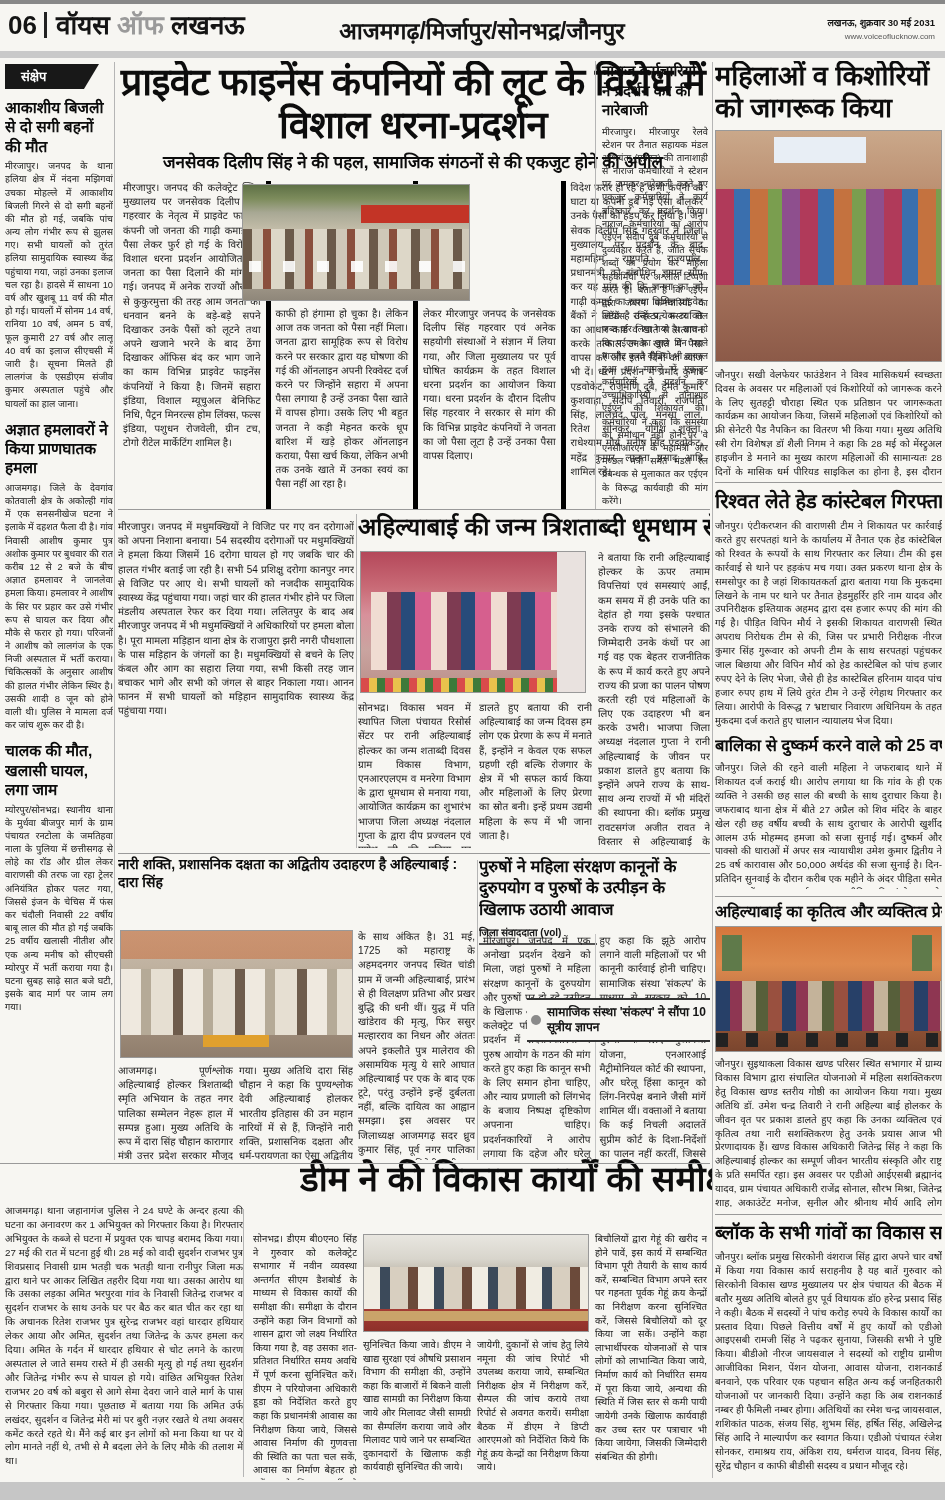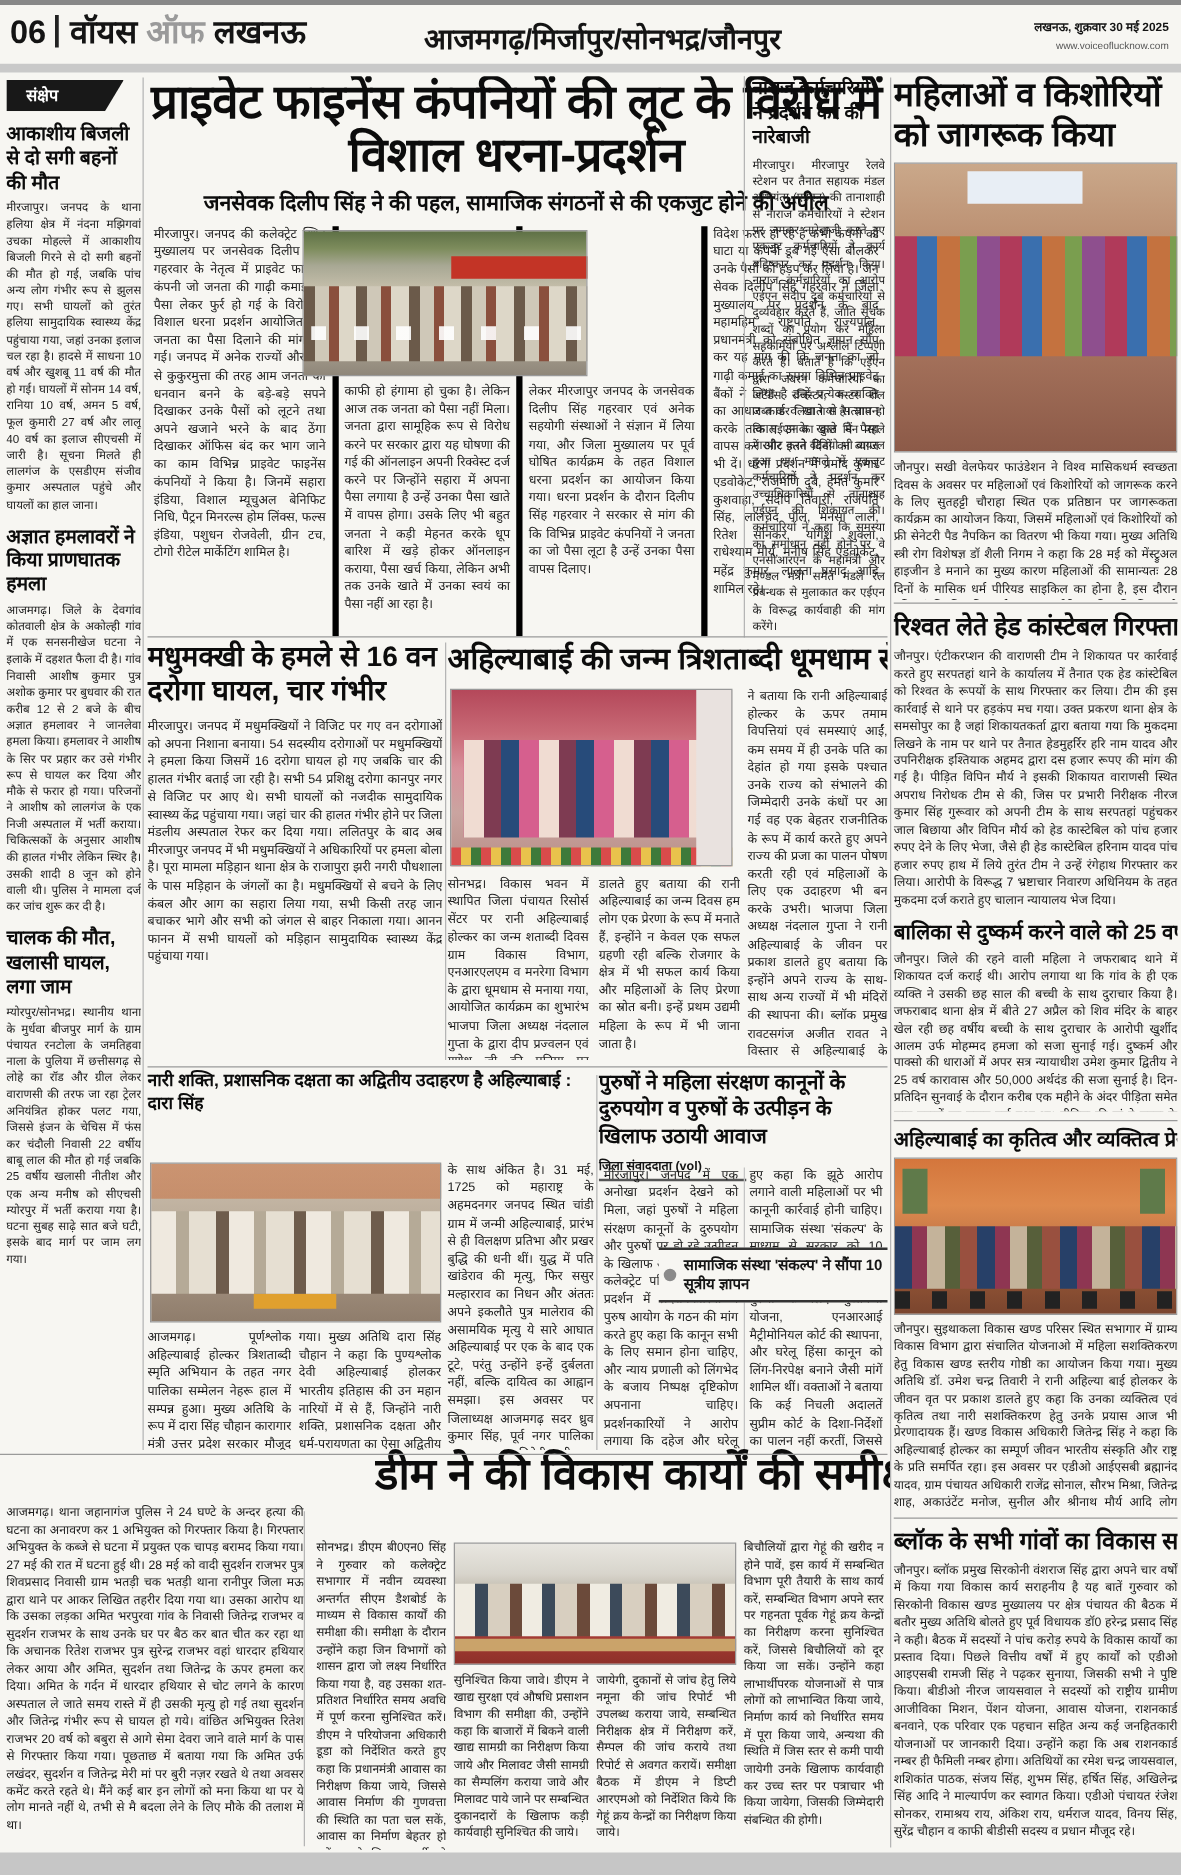--- a/index.html
+++ b/index.html
@@ -134,21 +134,21 @@
 <div id="page">
 
   <header>
     <div class="abs" id="pageno">06</div>
     <div class="abs" id="paper">
       <span>वॉयस</span>
       <span class="grey">ऑफ</span>
       <span>लखनऊ</span>
     </div>
     <div class="abs" id="region">आजमगढ़/मिर्जापुर/सोनभद्र/जौनपुर</div>
-    <div class="abs" id="dateline">लखनऊ, शुक्रवार 30 मई 2025</div>
+    <div class="abs" id="dateline">लखनऊ, शुक्रवार 30 मई 2031</div>
     <div class="abs" id="website">www.voiceoflucknow.com</div>
     <div class="abs" id="toprule"></div>
   </header>
 
   <aside class="abs" id="briefs">
     <div class="brief-tab">संक्षेप</div>
     <h3 class="h brief-h">आकाशीय बिजली से दो सगी बहनों की मौत</h3>
     <div class="bd brief-b">मीरजापुर। जनपद के थाना हलिया क्षेत्र में नंदना मझिगवां उचका मोहल्ले में आकाशीय बिजली गिरने से दो सगी बहनों की मौत हो गई, जबकि पांच अन्य लोग गंभीर रूप से झुलस गए। सभी घायलों को तुरंत हलिया सामुदायिक स्वास्थ्य केंद्र पहुंचाया गया, जहां उनका इलाज चल रहा है। हादसे में साधना 10 वर्ष और खुशबू 11 वर्ष की मौत हो गई। घायलों में सोनम 14 वर्ष, रानिया 10 वर्ष, अमन 5 वर्ष, फूल कुमारी 27 वर्ष और लालू 40 वर्ष का इलाज सीएचसी में जारी है। सूचना मिलते ही लालगंज के एसडीएम संजीव कुमार अस्पताल पहुंचे और घायलों का हाल जाना।</div>
     <h3 class="h brief-h">अज्ञात हमलावरों ने किया प्राणघातक हमला</h3>
     <div class="bd brief-b">आजमगढ़। जिले के देवगांव कोतवाली क्षेत्र के अकोल्ही गांव में एक सनसनीखेज घटना ने इलाके में दहशत फैला दी है। गांव निवासी आशीष कुमार पुत्र अशोक कुमार पर बुधवार की रात करीब 12 से 2 बजे के बीच अज्ञात हमलावर ने जानलेवा हमला किया। हमलावर ने आशीष के सिर पर प्रहार कर उसे गंभीर रूप से घायल कर दिया और मौके से फरार हो गया। परिजनों ने आशीष को लालगंज के एक निजी अस्पताल में भर्ती कराया। चिकित्सकों के अनुसार आशीष की हालत गंभीर लेकिन स्थिर है। उसकी शादी 8 जून को होने वाली थी। पुलिस ने मामला दर्ज कर जांच शुरू कर दी है।</div>
@@ -162,21 +162,20 @@
     <div id="lead-body">
       <div class="bd lead-col">मीरजापुर। जनपद की कलेक्ट्रेट स्थित मुख्यालय पर जनसेवक दिलीप सिंह गहरवार के नेतृत्व में प्राइवेट फाइनेंस कंपनी जो जनता की गाढ़ी कमाई का पैसा लेकर फुर्र हो गई के विरोध में विशाल धरना प्रदर्शन आयोजित कर जनता का पैसा दिलाने की मांग की गई। जनपद में अनेक राज्यों और क्षेत्र से कुकुरमुत्ता की तरह आम जनता को धनवान बनने के बड़े-बड़े सपने दिखाकर उनके पैसों को लूटने तथा अपने खजाने भरने के बाद ठेंगा दिखाकर ऑफिस बंद कर भाग जाने का काम विभिन्न प्राइवेट फाइनेंस कंपनियों ने किया है। जिनमें सहारा इंडिया, विशाल म्यूचुअल बेनिफिट निधि, पैट्रन मिनरल्स होम लिंक्स, फल्स इंडिया, पशुधन रोजवेली, ग्रीन टच, टोगो रीटेल मार्केटिंग शामिल है।</div>
       <div class="bd lead-col padtop">काफी हो हंगामा हो चुका है। लेकिन आज तक जनता को पैसा नहीं मिला। जनता द्वारा सामूहिक रूप से विरोध करने पर सरकार द्वारा यह घोषणा की गई की ऑनलाइन अपनी रिक्वेस्ट दर्ज करने पर जिन्होंने सहारा में अपना पैसा लगाया है उन्हें उनका पैसा खाते में वापस होगा। उसके लिए भी बहुत जनता ने कड़ी मेहनत करके धूप बारिश में खड़े होकर ऑनलाइन कराया, पैसा खर्च किया, लेकिन अभी तक उनके खाते में उनका स्वयं का पैसा नहीं आ रहा है।</div>
       <div class="bd lead-col padtop">लेकर मीरजापुर जनपद के जनसेवक दिलीप सिंह गहरवार एवं अनेक सहयोगी संस्थाओं ने संज्ञान में लिया गया, और जिला मुख्यालय पर पूर्व घोषित कार्यक्रम के तहत विशाल धरना प्रदर्शन का आयोजन किया गया। धरना प्रदर्शन के दौरान दिलीप सिंह गहरवार ने सरकार से मांग की कि विभिन्न प्राइवेट कंपनियों ने जनता का जो पैसा लूटा है उन्हें उनका पैसा वापस दिलाए।</div>
       <div class="bd lead-col">विदेश फरार हो रहे हैं कभी कंपनी को घाटा या कंपनी डूब गई ऐसा बोलकर उनके पैसों को हड़प कर लिया है। जन सेवक दिलीप सिंह गहरवार ने जिला मुख्यालय पर प्रदर्शन के बाद महामहिम राष्ट्रपति राज्यपाल, प्रधानमंत्री को संबोधित ज्ञापन सौंप कर यह मांग की कि जनता का जो गाढ़ी कमाई का रुपया विभिन्न प्राइवेट बैंकों ने लिया है उन्हें प्रत्येक व्यक्ति का आधार कार्ड व खाते से सत्यापन करके तत्काल उनके खाते में पैसा वापस करें और इतने दिनों का ब्याज भी दें। धरना प्रदर्शन में प्रमोद कुमार एडवोकेट, राजमणि दुबे, हेमंत कुमार कुशवाहा, संदीप तिवारी, राजपति सिंह, लालचंद पाल, मनसा लाल, रितेश सोनकर, योगेश शुक्ला, राधेश्याम मौर्य, मनीष सिंह एडवोकेट, महेंद्र कुमार, लालता प्रसाद आदि शामिल रहे।</div>
       <div class="photo" id="ph-dharna"></div>
     </div>
   </section>
 
   <section class="abs" id="bees">
-    <h2 class="h h2">मधुमक्खी के हमले से 16 वन दरोगा घायल, चार गंभीर</h2>
     <div class="bd">मीरजापुर। जनपद में मधुमक्खियों ने विजिट पर गए वन दरोगाओं को अपना निशाना बनाया। 54 सदस्यीय दरोगाओं पर मधुमक्खियों ने हमला किया जिसमें 16 दरोगा घायल हो गए जबकि चार की हालत गंभीर बताई जा रही है। सभी 54 प्रशिक्षु दरोगा कानपुर नगर से विजिट पर आए थे। सभी घायलों को नजदीक सामुदायिक स्वास्थ्य केंद्र पहुंचाया गया। जहां चार की हालत गंभीर होने पर जिला मंडलीय अस्पताल रेफर कर दिया गया। ललितपुर के बाद अब मीरजापुर जनपद में भी मधुमक्खियों ने अधिकारियों पर हमला बोला है। पूरा मामला मड़िहान थाना क्षेत्र के राजापुरा झरी नगरी पौधशाला के पास मड़िहान के जंगलों का है। मधुमक्खियों से बचने के लिए कंबल और आग का सहारा लिया गया, सभी किसी तरह जान बचाकर भागे और सभी को जंगल से बाहर निकाला गया। आनन फानन में सभी घायलों को मड़िहान सामुदायिक स्वास्थ्य केंद्र पहुंचाया गया।</div>
   </section>
 
   <section class="abs" id="ahil">
     <h2 class="h h2">अहिल्याबाई की जन्म त्रिशताब्दी धूमधाम से मनी</h2>
     <div class="photo" id="ph-ahil"></div>
     <div class="bd ah-col" id="ah1">सोनभद्र। विकास भवन में स्थापित जिला पंचायत रिसोर्स सेंटर पर रानी अहिल्याबाई होल्कर का जन्म शताब्दी दिवस ग्राम विकास विभाग, एनआरएलएम व मनरेगा विभाग के द्वारा धूमधाम से मनाया गया, आयोजित कार्यक्रम का शुभारंभ भाजपा जिला अध्यक्ष नंदलाल गुप्ता के द्वारा दीप प्रज्वलन एवं गणेश जी की प्रतिमा पर माल्यार्पण कर किया गया।</div>
     <div class="bd ah-col" id="ah2">डालते हुए बताया की रानी अहिल्याबाई का जन्म दिवस हम लोग एक प्रेरणा के रूप में मनाते हैं, इन्होंने न केवल एक सफल ग्रहणी रही बल्कि रोजगार के क्षेत्र में भी सफल कार्य किया और महिलाओं के लिए प्रेरणा का स्रोत बनी। इन्हें प्रथम उद्यमी महिला के रूप में भी जाना जाता है।</div>
     <div class="bd ah-col" id="ah3">ने बताया कि रानी अहिल्याबाई होल्कर के ऊपर तमाम विपत्तियां एवं समस्याएं आईं, कम समय में ही उनके पति का देहांत हो गया इसके पश्चात उनके राज्य को संभालने की जिम्मेदारी उनके कंधों पर आ गई वह एक बेहतर राजनीतिक के रूप में कार्य करते हुए अपने राज्य की प्रजा का पालन पोषण करती रही एवं महिलाओं के लिए एक उदाहरण भी बन करके उभरी। भाजपा जिला अध्यक्ष नंदलाल गुप्ता ने रानी अहिल्याबाई के जीवन पर प्रकाश डालते हुए बताया कि इन्होंने अपने राज्य के साथ-साथ अन्य राज्यों में भी मंदिरों की स्थापना की। ब्लॉक प्रमुख रावटसगंज अजीत रावत ने विस्तार से अहिल्याबाई के जीवन पर चर्चा की एवं महिलाओं को यह बताया कि आप भी इनसे प्रेरणा लेकर आगे बढ़ सकती हैं।</div>
   </section>

